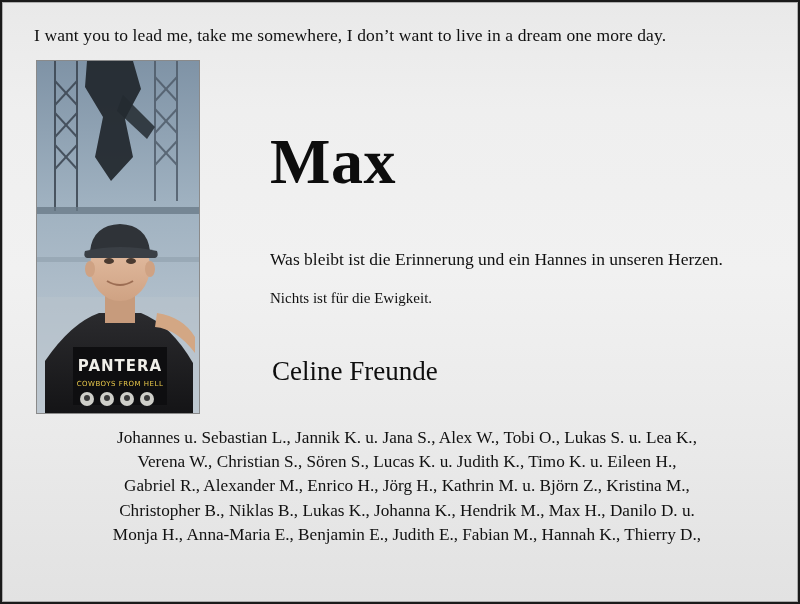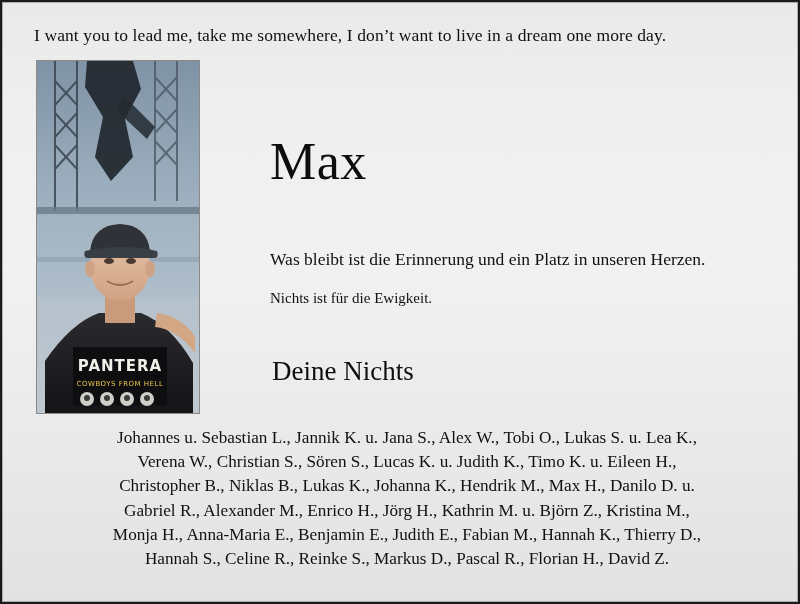--- a/index.html
+++ b/index.html
@@ -58,23 +58,23 @@
     border: 1px solid #8a8a8a;
     background: #5b6b7a;
   }
   .photo svg { display: block; }
 
   
   .name {
     position: absolute;
     left: 268px;
     top: 120px;
-    font-size: 52px;
+    font-size: 64px;
     line-height: 80px;
-    font-weight: 400;
+    font-weight: 700;
     color: #0d0d0d;
     letter-spacing: 0.5px;
   }
 
   .verse1 {
     position: absolute;
     left: 268px;
     top: 245px;
     font-size: 17.5px;
     line-height: 24px;
@@ -202,28 +202,27 @@
         <circle cx="90" cy="337" r="3"></circle>
         <circle cx="110" cy="337" r="3"></circle>
       </g>
 
       <path d="M120 252 Q146 256 158 276 L158 292 Q140 268 118 266 Z" fill="#d3a784"></path>
     </svg>
   </div>
 
   <div class="name">Max</div>
 
-  <div class="verse1">Was bleibt ist die Erinnerung und ein Platz in unseren Herzen.</div>
+  <div class="verse1">Was bleibt ist die Erinnerung und ein Hannes in unseren Herzen.</div>
 
   <div class="verse2">Nichts ist für die Ewigkeit.</div>
 
-  <div class="signature">Deine Nichts</div>
+  <div class="signature">Celine Freunde</div>
 
   <div class="names">
     <div class="line">Johannes u. Sebastian L., Jannik K. u. Jana S., Alex W., Tobi O., Lukas S. u. Lea K.,</div>
     <div class="line">Verena W., Christian S., Sören S., Lucas K. u. Judith K., Timo K. u. Eileen H.,</div>
+    <div class="line">Gabriel R., Alexander M., Enrico H., Jörg H., Kathrin M. u. Björn Z., Kristina M.,</div>
     <div class="line">Christopher B., Niklas B., Lukas K., Johanna K., Hendrik M., Max H., Danilo D. u.</div>
-    <div class="line">Gabriel R., Alexander M., Enrico H., Jörg H., Kathrin M. u. Björn Z., Kristina M.,</div>
     <div class="line">Monja H., Anna-Maria E., Benjamin E., Judith E., Fabian M., Hannah K., Thierry D.,</div>
-    <div class="line">Hannah S., Celine R., Reinke S., Markus D., Pascal R., Florian H., David Z.</div>
   </div>
 
 </div>
 
 </body></html>

